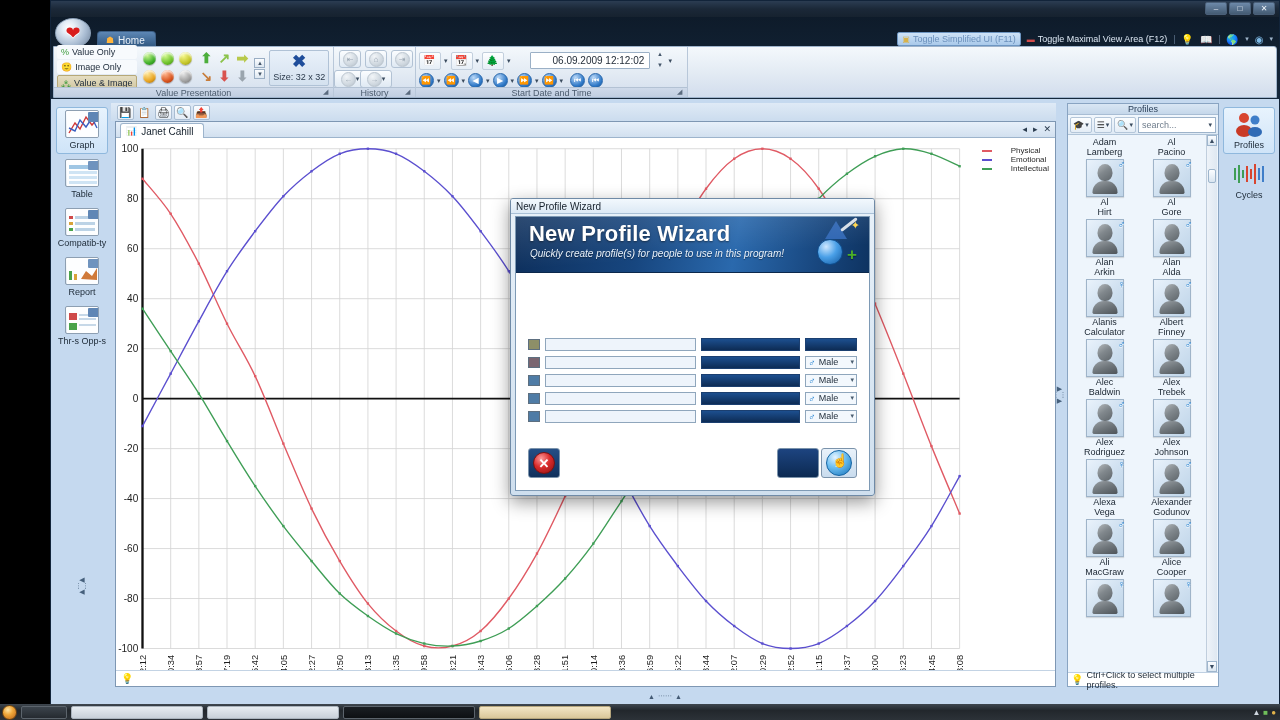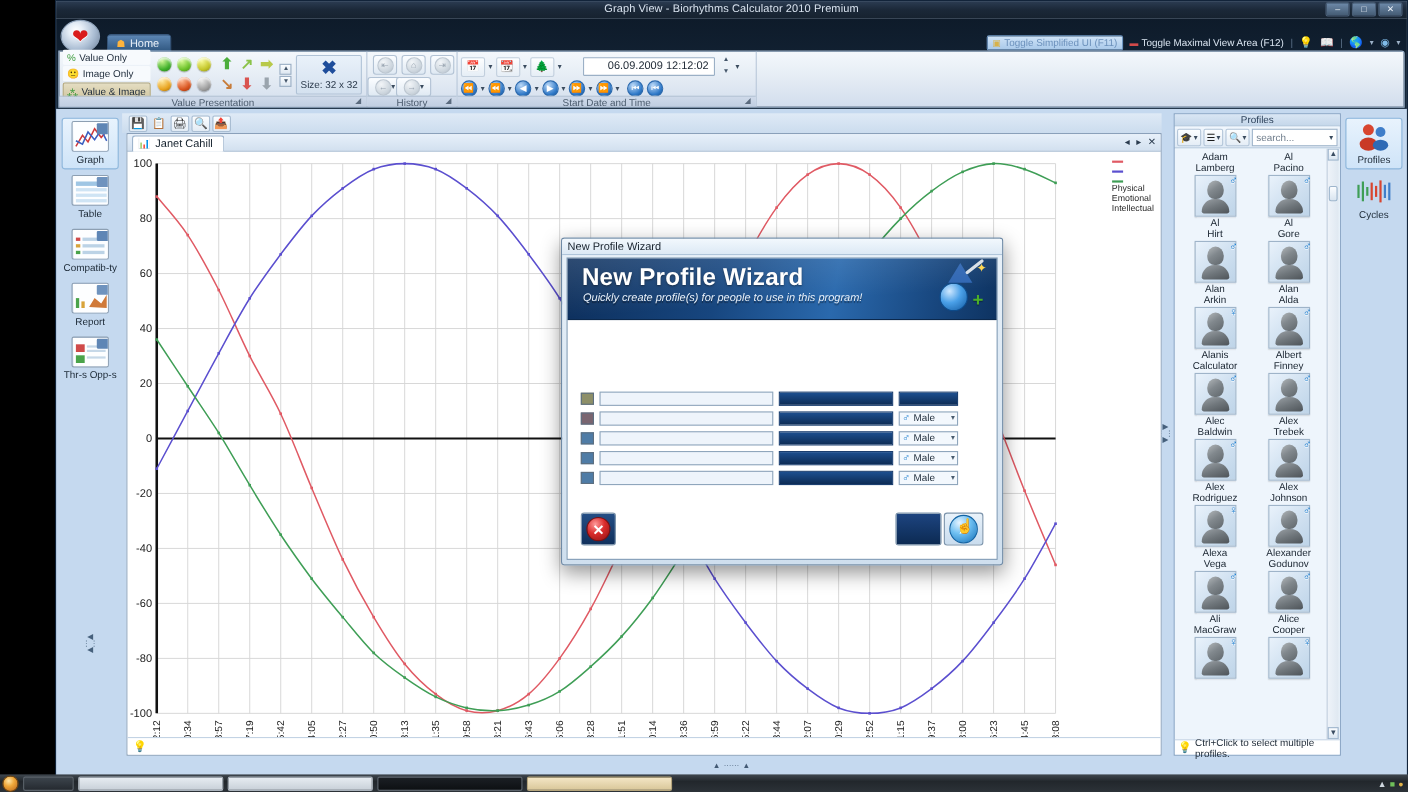--- a/index.html
+++ b/index.html
@@ -117,21 +117,21 @@
 
   #docpane { flex:1; margin:0 0 0 4px; background:#fff; border:1px solid #7e97b3; position:relative; display:flex; flex-direction:column; }
   #doctabs { height:16px; background:linear-gradient(180deg,#e7f0fa,#d2e0ef); border-bottom:1px solid #9db4cc; position:relative; }
   .doctab { position:absolute; left:4px; top:1px; height:15px; padding:0 10px 0 5px; font-size:10px; color:#14202c;
             background:#fff; border:1px solid #9db4cc; border-bottom:none; border-radius:3px 3px 0 0; display:flex; align-items:center; gap:4px; }
   .doctab .dt-ic { font-size:9px; color:#2d6cb5; }
   #docctl { position:absolute; right:4px; top:2px; display:flex; gap:6px; font-size:9px; color:#2a3b4e; }
 
   #plotwrap { flex:1; position:relative; background:#fff; }
   #legend { position:absolute; right:6px; top:8px; font-size:8px; color:#2a2a2a; }
-  .lgrow { display:flex; align-items:flex-start; gap:19px; height:9px;flex-direction:column; }
+  .lgrow { display:flex; align-items:center; gap:19px; height:9px; }
   .lgline { width:10px; height:0; border-top:2px solid; }
 
   #statusbar { height:16px; background:#fff; border-top:1px solid #c3d3e4; display:flex; align-items:center; gap:5px; padding-left:5px; font-size:10px; color:#1d2936; }
   .bulb { color:#e3b341; font-size:10px; }
 
   
   #profpanel { width:152px; margin:0 2px 0 4px; background:linear-gradient(180deg,#e8f1fb,#d7e5f3); border:1px solid #89a4c2; display:flex; flex-direction:column; }
   #profhdr { height:11px; background:linear-gradient(180deg,#d9e6f4,#c5d7ea); border-bottom:1px solid #a8bdd4;
              text-align:center; font-size:9px; color:#2c415a; line-height:11px; }
   #proftools { height:20px; display:flex; align-items:center; gap:2px; padding:1px 2px;
@@ -173,21 +173,21 @@
              background:linear-gradient(180deg,#3f474f 0%,#22272c 40%,#2c3238 100%); display:flex; align-items:center; gap:4px; padding-left:2px; }
   #startorb { width:15px; height:15px; border-radius:50%;
               background:radial-gradient(circle at 38% 30%, #ffe6a8 0%, #f0a83a 40%, #b8621a 100%); border:1px solid #6d4412; }
   .tbitem { height:13px; border:1px solid #5c646c; border-radius:2px; font-size:8px; color:#e6ebf0; padding:0 4px; display:flex; align-items:center; }
   .tbitem.light { background:linear-gradient(180deg,#e7ecf1,#c8d0d8); color:#2a3038; border-color:#aab3bc; }
   .tbitem.dark { background:linear-gradient(180deg,#1b1f24,#0d1013); }
   .tbitem.tan { background:linear-gradient(180deg,#f3e6c5,#d9c79a); color:#3a3222; border-color:#b5a madeup; border-color:#b5a57c; }
   #tray { margin-left:auto; display:flex; align-items:center; gap:3px; padding-right:4px; font-size:8px; color:#cfd7df; }
 
   
-  #modal { position:absolute; left:459px; top:215px; width:402px; height:298px;
+  #modal { position:absolute; left:459px; top:197px; width:365px; height:298px;
            background:linear-gradient(180deg,#e8f1f9,#cfdfee); border:1px solid #6f8aa6; border-radius:3px;
            box-shadow:0 6px 18px rgba(0,0,0,.42); }
   #mtitle { height:15px; font-size:10px; color:#17212c; padding-left:5px; line-height:15px;
             background:linear-gradient(180deg,#f2f8fd,#dce9f5); border-bottom:1px solid #a9c0d6; border-radius:2px 2px 0 0; }
   #mbody { position:absolute; left:4px; right:4px; top:17px; bottom:4px; background:#fff; border:1px solid #7e9ab5; }
   #mbanner { position:relative; height:56px; overflow:hidden;
              background:linear-gradient(100deg,#0d2f5c 0%,#17467f 35%,#2a69ad 62%,#18477f 85%,#0e3361 100%);
              border-bottom:1px solid #0b2murky; border-bottom:1px solid #0b284c; }
   #mbanner:after { content:""; position:absolute; left:-10%; top:-40px; width:120%; height:80px;
                    background:linear-gradient(180deg,rgba(255,255,255,.20),rgba(255,255,255,0)); transform:rotate(-4deg); }
@@ -231,21 +231,20 @@
            border:1px solid #1263a3; color:#fff; font-size:12px; display:flex; align-items:center; justify-content:center; position:relative; }
   .cursorhand { position:absolute; left:5px; top:2px; font-size:13px; color:#24313d; }
 </style>
 </head>
 <body>
 
 <div id="desktop">
   <div id="appwin">
 
     <div id="titlebar">
-      <div class="t-text">Graph View  - Biorhythms Calculator 2010 Premium</div>
       <div id="win-btns">
         <div>–</div>
         <div>□</div>
         <div>✕</div>
       </div>
     </div>
 
     <div id="ribbonbar">
       <div id="orb">
         <span class="heart">❤</span>

